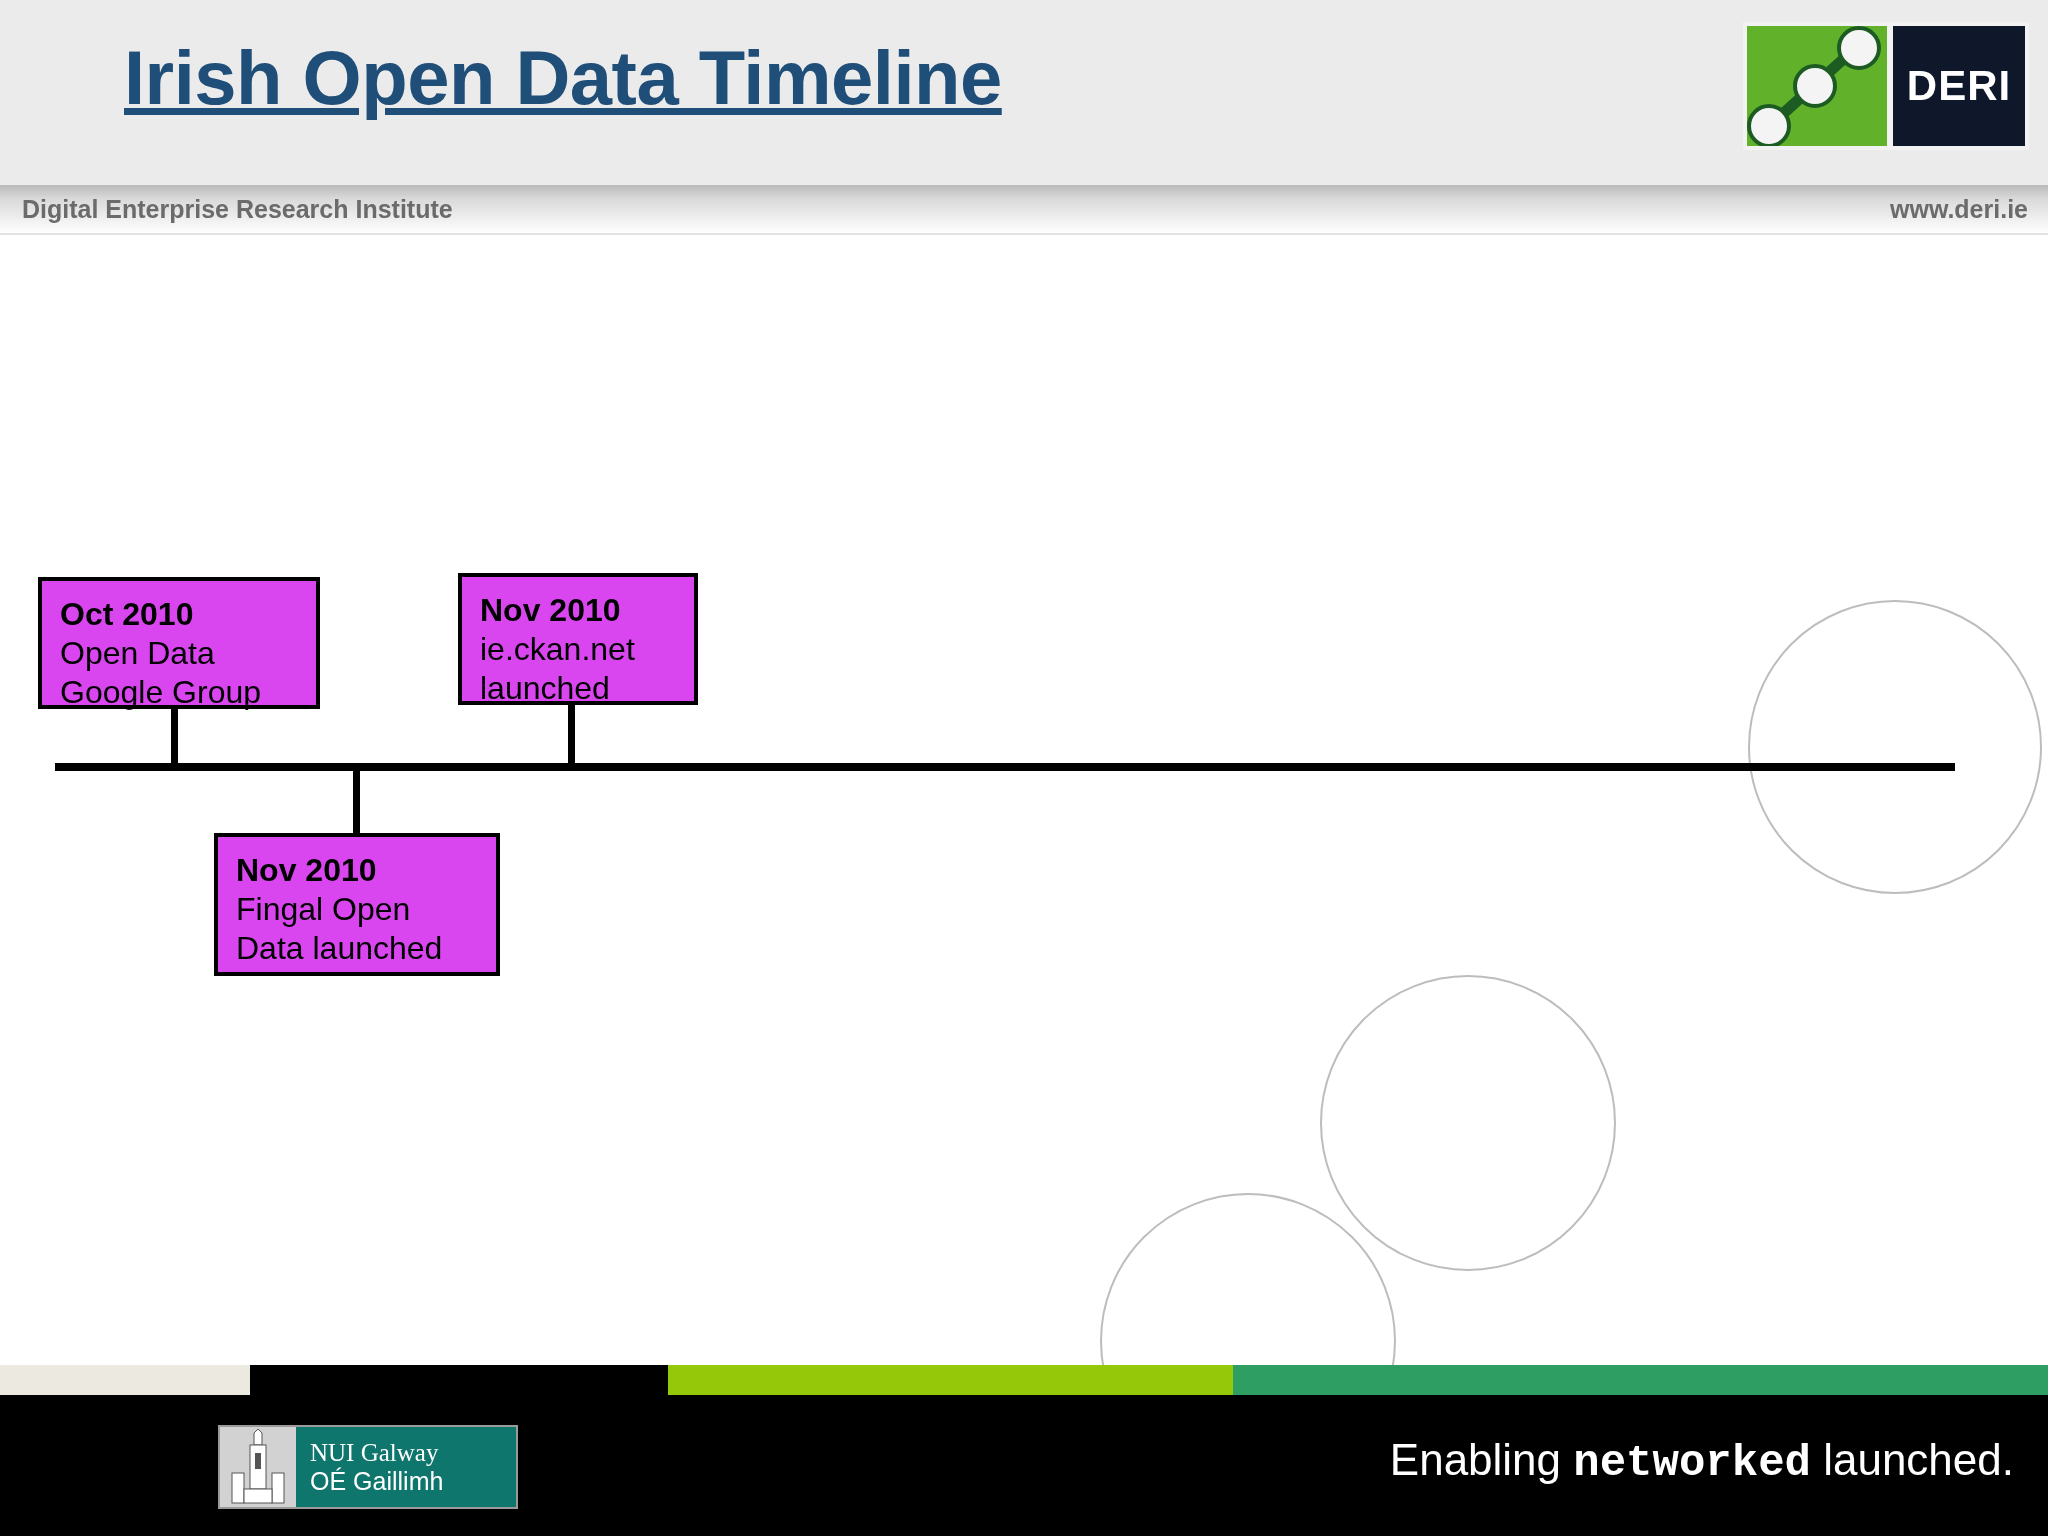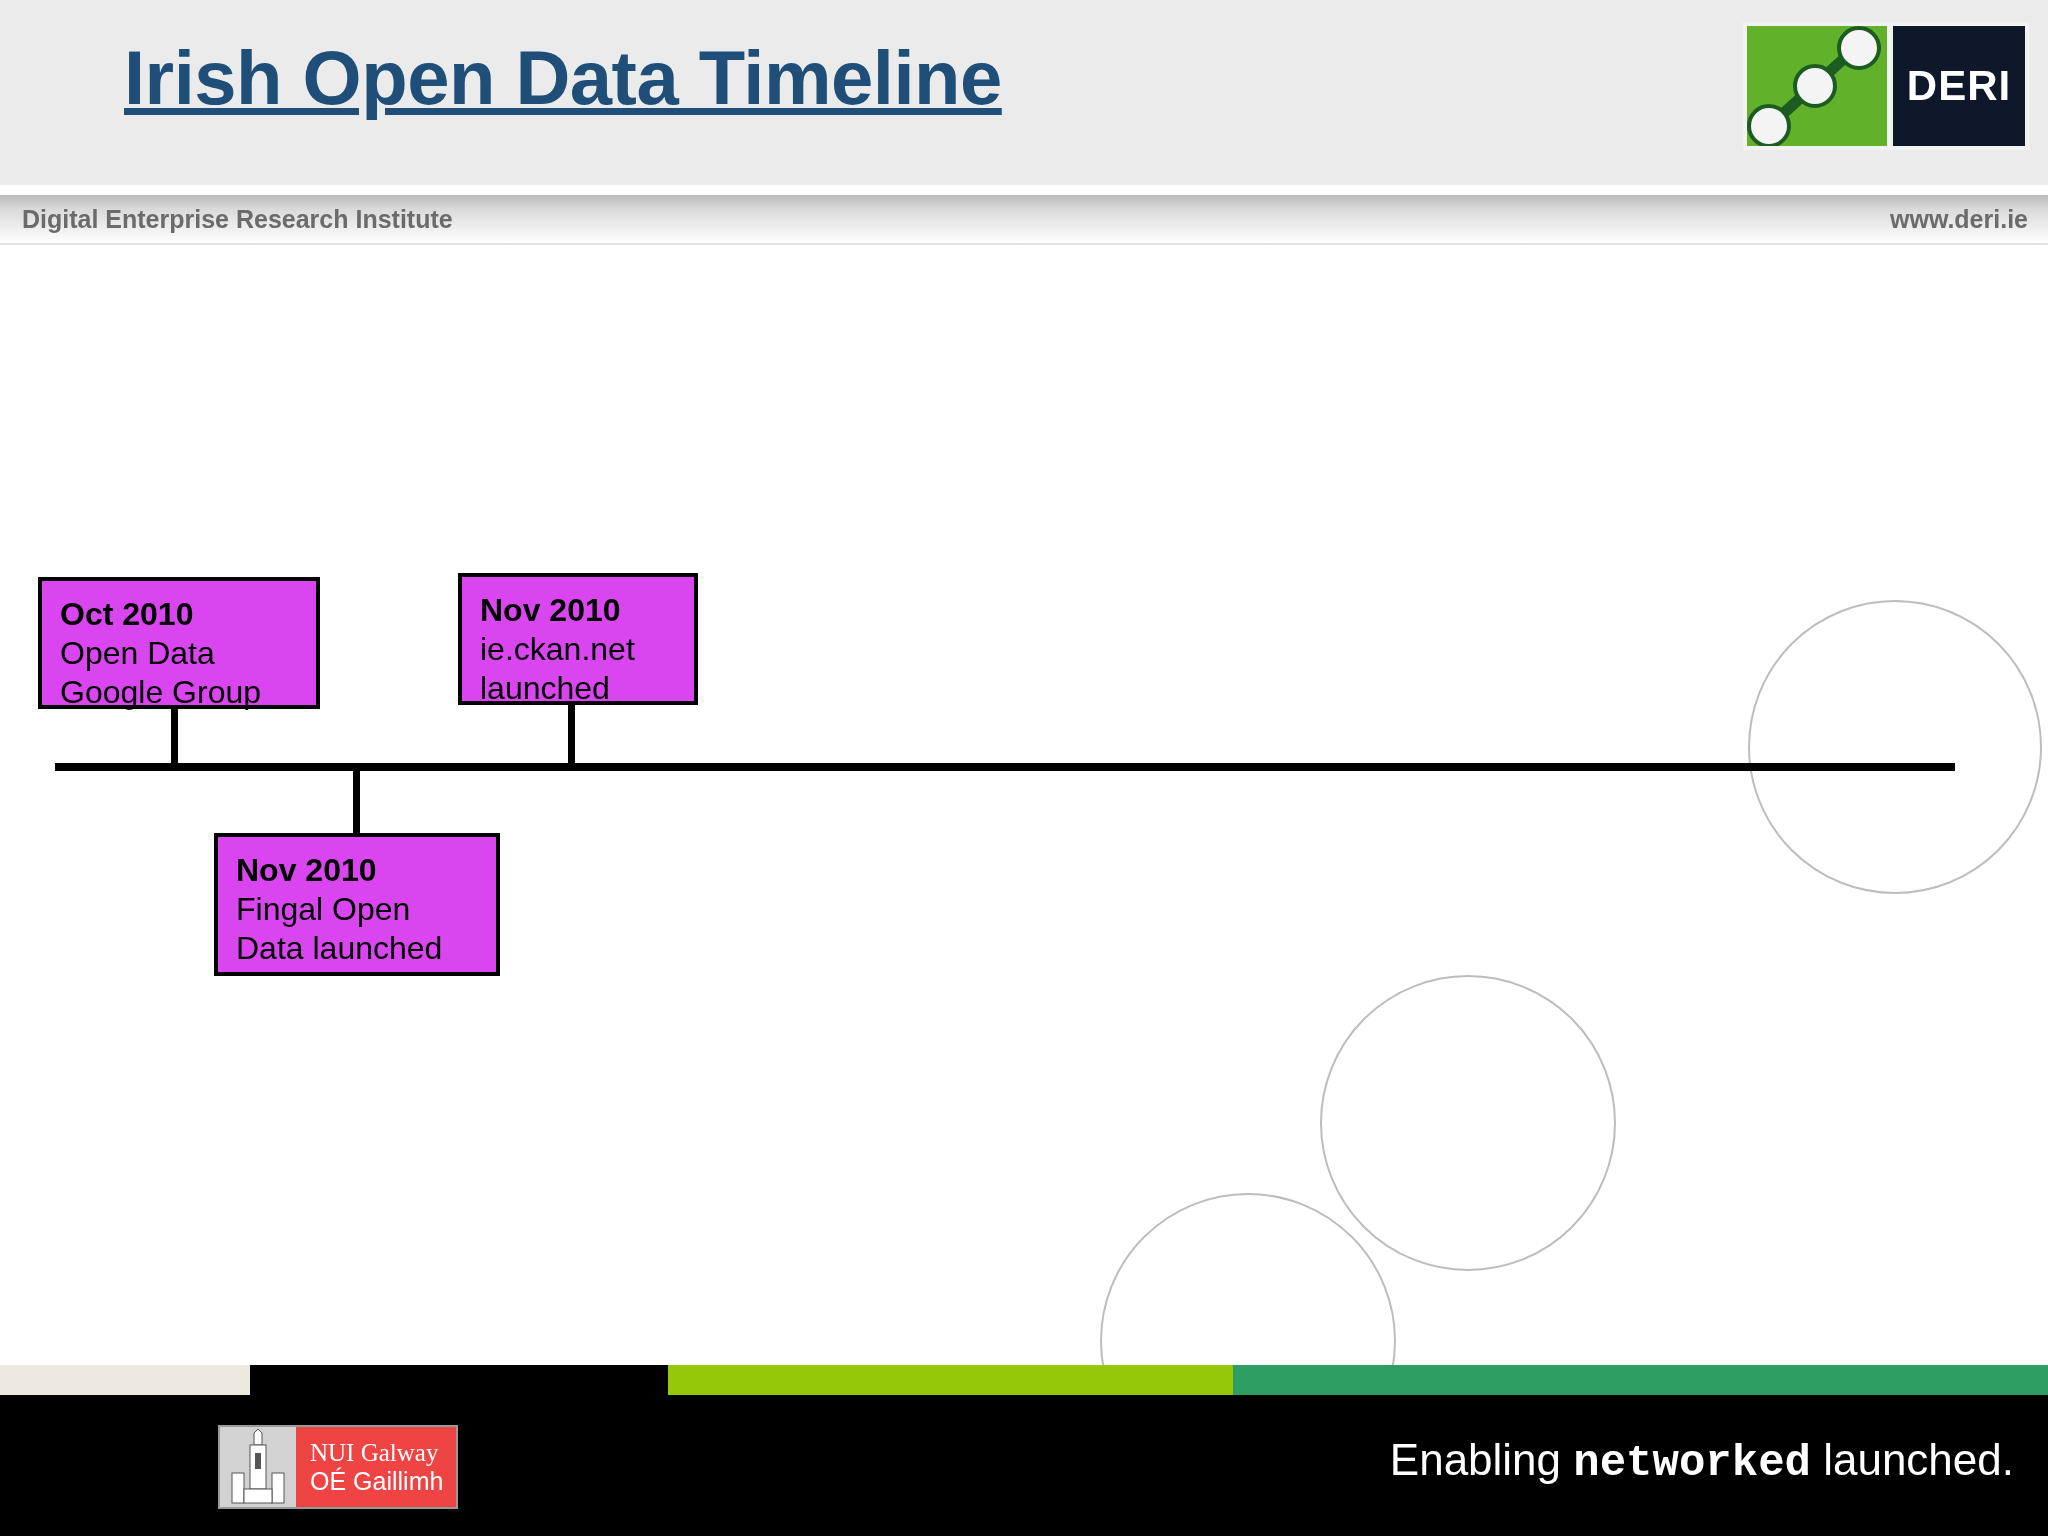--- a/index.html
+++ b/index.html
@@ -42,21 +42,20 @@
   .deri-word{
     color:#ffffff;font-size:42px;font-weight:bold;letter-spacing:1px;
     font-family:"Liberation Sans", sans-serif;
   }
 
   
   .subbar{
     position:absolute;left:0;top:185px;width:2048px;height:48px;
     background:linear-gradient(to bottom,#b9b9b9 0%,#d9d9d9 28%,#f0f0f0 72%,#ffffff 100%);
     border-bottom:2px solid #e2e2e2;
-    margin-top:10px;
   }
   .subbar-left{
     position:absolute;left:22px;top:10px;
     font-size:25px;font-weight:bold;color:#6b6b6b;white-space:nowrap;
   }
   .subbar-right{
     position:absolute;right:20px;top:10px;
     font-size:25px;font-weight:bold;color:#6b6b6b;white-space:nowrap;
   }
 
@@ -90,23 +89,23 @@
   
   .stripe{position:absolute;top:1365px;height:30px;}
   .footer{
     position:absolute;left:0;top:1395px;width:2048px;height:141px;
     background:#000000;
   }
   .sfi-logo{
     position:absolute;left:58px;top:18px;width:140px;height:110px;
   }
   .nui-logo{
-    position:absolute;left:218px;top:30px;width:240px;height:84px;
+    position:absolute;left:218px;top:30px;width:300px;height:84px;
     border:2px solid #9a9a9a;box-sizing:border-box;
-    display:flex;background:#ef4444;
+    display:flex;background:#0f766e;
   }
   .nui-tower{
     width:76px;height:100%;background:#d2d2d2;position:relative;overflow:hidden;
   }
   .nui-text{
     flex:1;display:flex;flex-direction:column;justify-content:center;
     padding-left:14px;
   }
   .nui-l1{color:#ffffff;font-family:"Liberation Serif", serif;font-size:25px;line-height:1.12;white-space:nowrap;}
   .nui-l2{color:#ffffff;font-family:Liberation Sans, sans-serif;font-size:25px;line-height:1.12;white-space:nowrap;}

